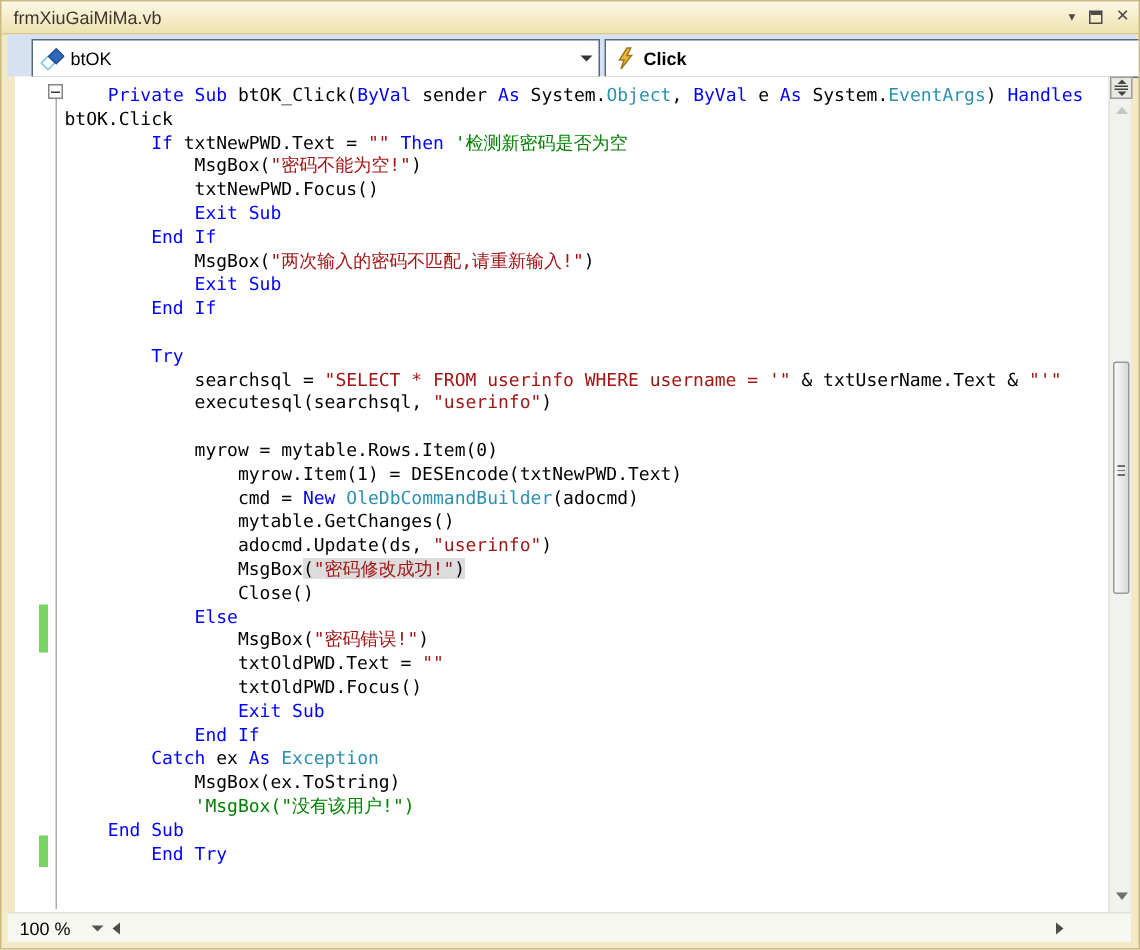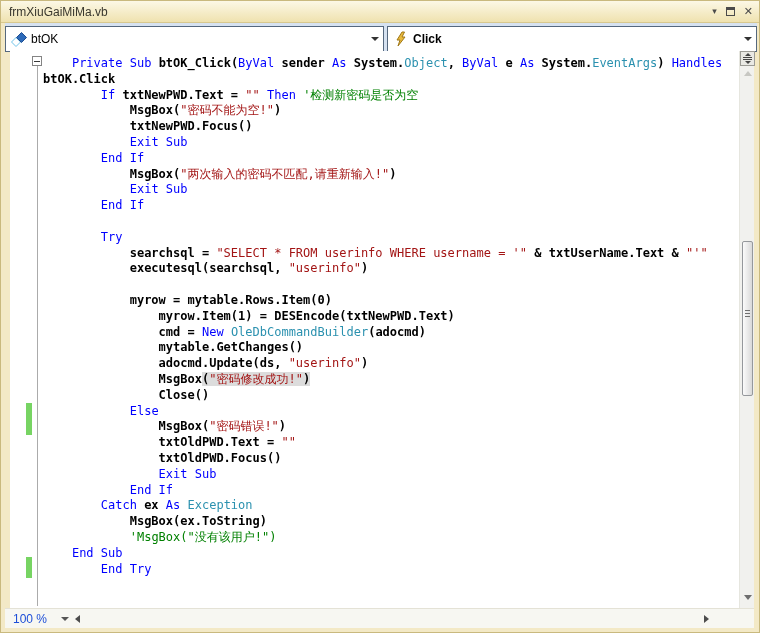--- a/index.html
+++ b/index.html
@@ -18,40 +18,40 @@
     display:flex;align-items:center;padding:0 6px 0 8px;}
   .title{font-size:12px;color:#3A382E;}
   .win-controls{margin-left:auto;display:flex;align-items:center;gap:9px;}
   .wc{color:#4A4A4A;font-size:11px;line-height:1;cursor:default;}
   .wc.menu{font-size:9px;}
   .wc.max{width:9px;height:9px;border:1px solid #4A4A4A;display:inline-block;}
   .wc.max::before{content:"";display:block;height:2px;background:#4A4A4A;}
   
   .navbar{position:absolute;left:4px;top:22px;width:752px;height:28px;background:var(--navbar);}
   .combo{position:absolute;top:3px;height:26px;background:#fff;border:1px solid #55687E;
-    display:flex;align-items:center;padding-left:5px;font-size:12px;color:#000;}
+    display:flex;align-items:center;padding-left:5px;font-size:12px;color:#000;margin-left:16px;}
   .combo-left{left:0;width:379px;}
   .combo-right{left:382px;width:370px;}
   .combo-right .combo-label{font-weight:bold;}
   .combo .icon{display:inline-flex;width:16px;height:16px;margin-right:4px;align-items:center;justify-content:center;}
   .combo .arrow{margin-left:auto;width:16px;display:flex;justify-content:center;}
   .tri-down{width:0;height:0;border-left:4px solid transparent;border-right:4px solid transparent;border-top:4px solid #333;}
   
   .code-area{position:absolute;left:9px;top:50px;width:729px;height:557px;background:#fff;overflow:hidden;}
   .change-bar{position:absolute;left:16px;width:6px;background:var(--change-bar);}
   .bar1{top:352px;height:32px;}
   .bar2{top:506px;height:21px;}
   .collapse-box{position:absolute;left:22px;top:5px;width:10px;height:10px;border:1px solid #848484;
     background:#fff;display:flex;align-items:center;justify-content:center;}
   .collapse-box .minus{width:6px;height:0;border-top:1px solid #3A3A3A;}
   .outline-line{position:absolute;left:27px;top:15px;width:1px;height:540px;background:#ABABAB;}
   .code-text{position:absolute;left:33px;top:5px;font-family:"DejaVu Sans Mono",monospace;
     font-size:12px;}
   .code-line{height:15.8px;line-height:15.8px;white-space:pre;}
-  .tk-p{color:var(--plain);font-weight:bold;}
+  .tk-p{color:var(--plain);}
   .tk-k{color:var(--keyword);}
   .tk-t{color:var(--type);}
   .tk-s{color:var(--string);}
   .tk-c{color:var(--comment);}
   .hl{background:var(--highlight);}
   
   .vscrollbar{position:absolute;left:738px;top:50px;width:15px;height:557px;background:#F1F1EE;
     border-left:1px solid #E6E6DF;}
   .splitter{position:absolute;left:0;top:0;width:15px;height:15px;background:#E9E9E4;
     border:1px solid #9C9C96;display:flex;align-items:center;justify-content:center;flex-direction:column;gap:1px;}
@@ -63,21 +63,21 @@
   .v-thumb{position:absolute;left:2px;top:190px;width:11px;height:155px;border:1px solid #95989C;
     border-radius:2px;background:linear-gradient(to right,#FBFBFB,#D9D9D9);}
   .v-thumb .grip{position:absolute;left:2px;top:68px;width:5px;height:8px;
     background:repeating-linear-gradient(#6F6F6F 0 1px,transparent 1px 3px);}
   .v-down{position:absolute;left:0;bottom:8px;width:15px;display:flex;justify-content:center;}
   .v-down i{width:0;height:0;border-left:4px solid transparent;border-right:4px solid transparent;border-top:5px solid #6E6E6E;}
   
   .bottom-bar{position:absolute;left:4px;top:607px;width:749px;height:20px;background:#F7F7F2;
     border-top:1px solid #E4E2D6;}
   .zoom-ctl{position:absolute;left:4px;top:0;height:20px;display:flex;align-items:center;gap:14px;
-    padding-left:4px;font-size:12px;color:#1d4ed8;}
+    padding-left:4px;font-size:12px;color:#000000;}
   .zoom-ctl .tri-down{border-top-color:#555;}
   .h-left{position:absolute;left:70px;top:6px;width:0;height:0;
     border-top:4px solid transparent;border-bottom:4px solid transparent;border-right:5px solid #4C4C4C;}
   .h-right{position:absolute;right:45px;top:6px;width:0;height:0;
     border-top:4px solid transparent;border-bottom:4px solid transparent;border-left:5px solid #4C4C4C;}
 </style>
 </head>
 <body>
 
 <div class="window">

